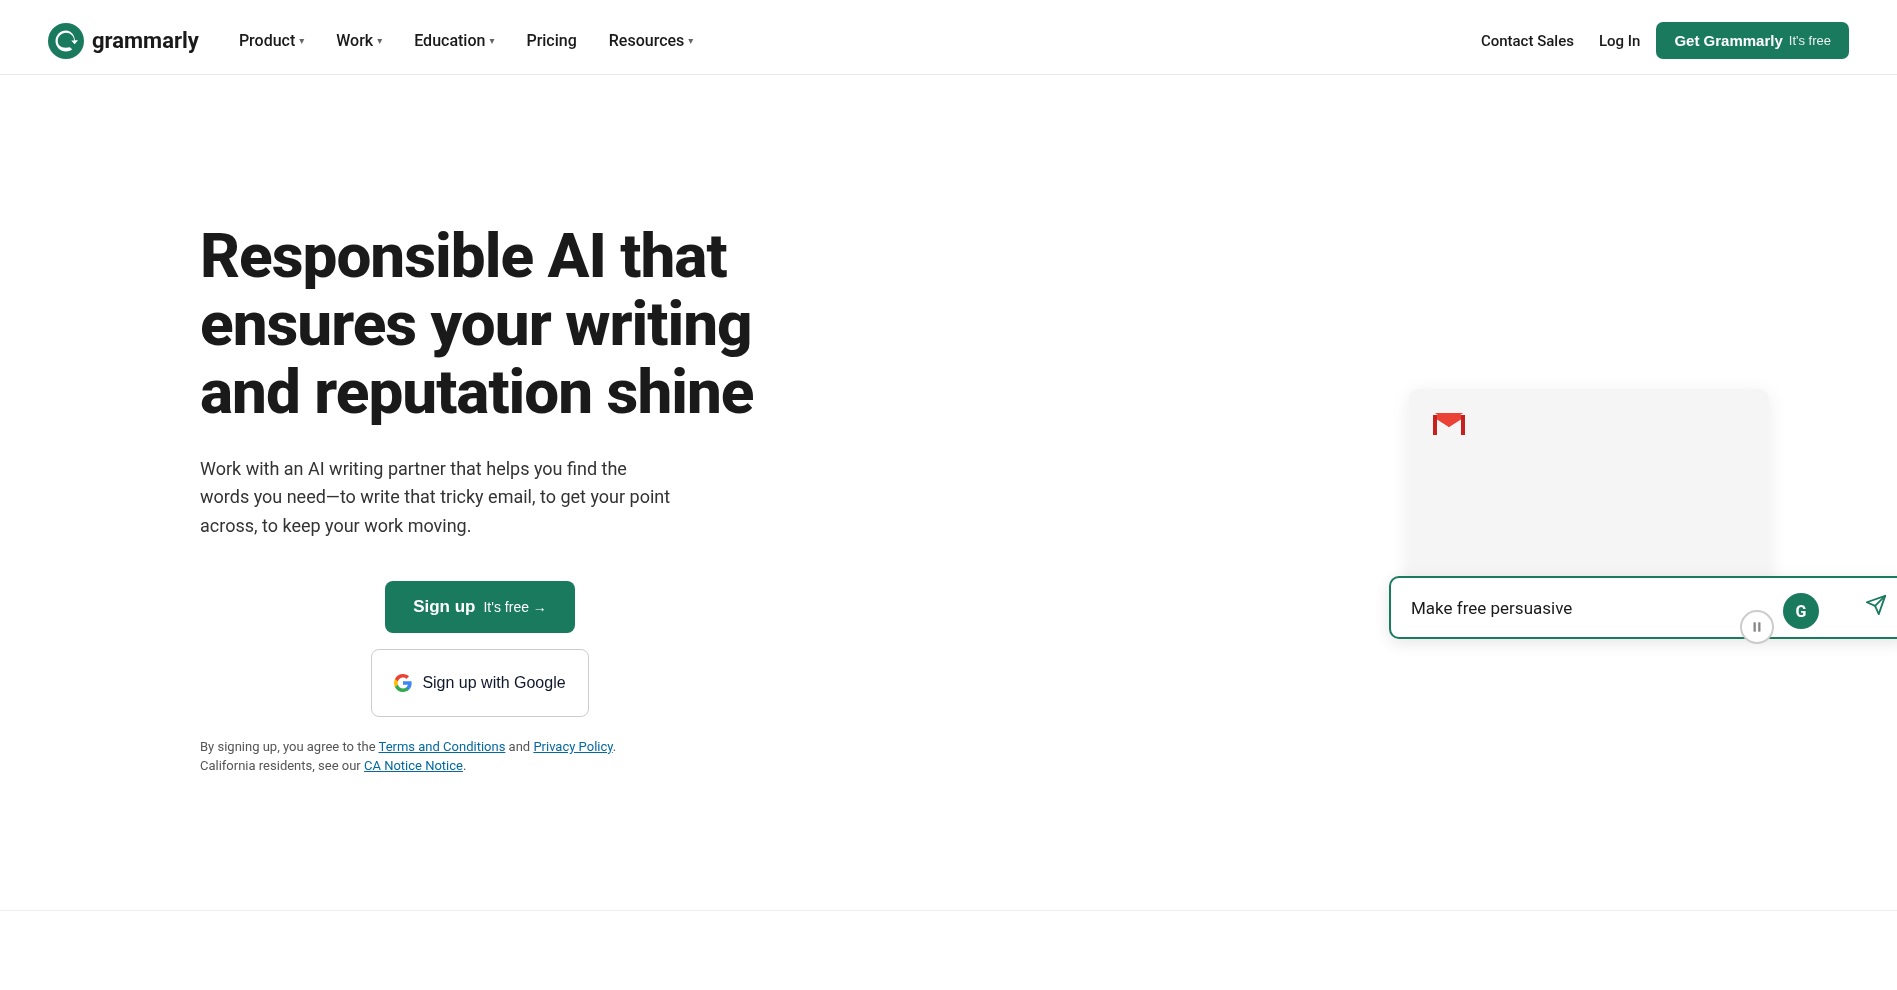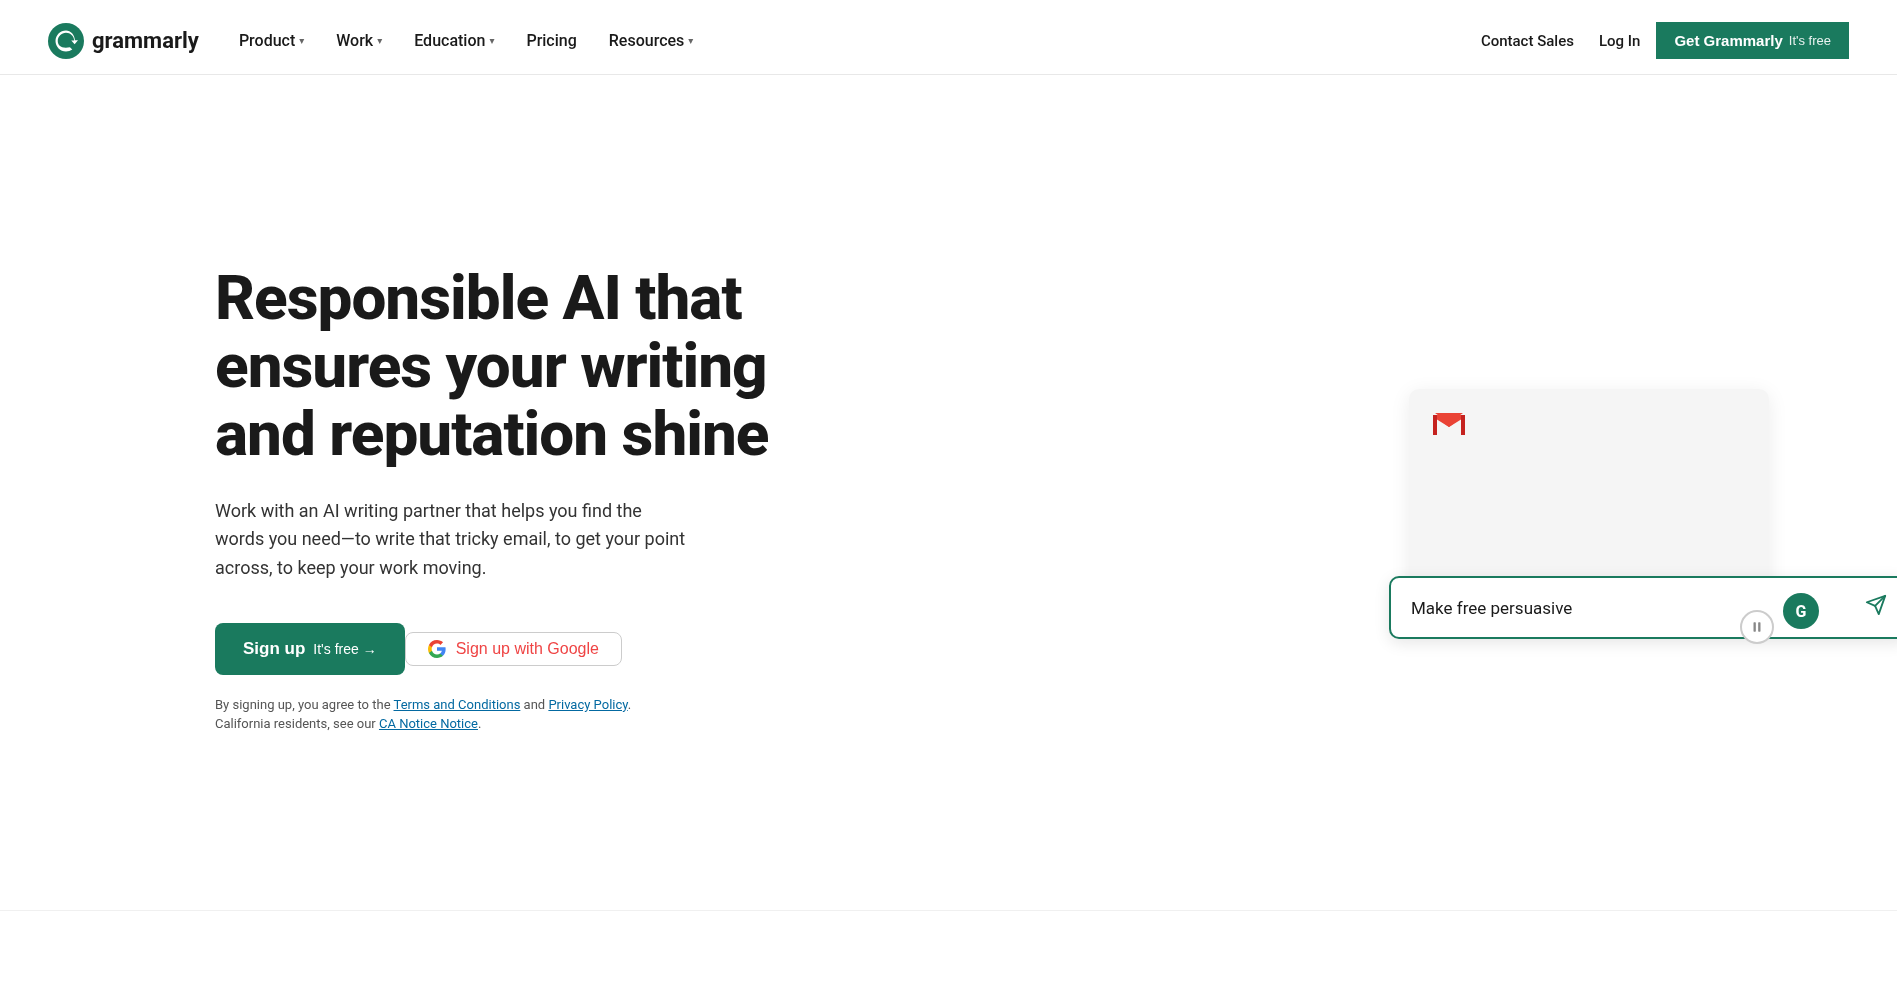--- a/index.html
+++ b/index.html
@@ -19,52 +19,51 @@
     .nav-item {
       display: flex; align-items: center; gap: 4px;
       padding: 8px 16px; font-size: 16px; font-weight: 500; color: #1a1a1a;
       cursor: pointer; text-decoration: none; white-space: nowrap;
     }
     .chevron { font-size: 10px; color: #666; }
     .nav-right { display: flex; align-items: center; gap: 16px; }
     .nav-contact { font-size: 15px; font-weight: 500; color: #1a1a1a; cursor: pointer; text-decoration: none; white-space: nowrap; }
     .nav-login { font-size: 15px; font-weight: 500; color: #1a1a1a; cursor: pointer; text-decoration: none; white-space: nowrap; margin-left: 9px; }
     .nav-cta {
-      background: #1a7a5e; color: #fff; border: none; border-radius: 0;
+      background: #1a7a5e; color: #fff; border: none; border-radius: 7px;
       padding: 10px 18px; font-size: 15px; font-weight: 600; cursor: pointer;
       display: flex; align-items: center; gap: 6px; white-space: nowrap;
     }
     .nav-cta-free { font-size: 13px; font-weight: 400; opacity: 0.9; }
 
     
     .hero {
       display: flex; align-items: center; justify-content: space-between;
       padding: 80px 48px 60px 200px; min-height: calc(100vh - 68px - 80px);
       gap: 60px;
-      margin-left: 15px;
     }
     .hero-left { flex: 0 0 auto; max-width: 560px; }
     .hero-headline {
       font-size: 62px; font-weight: 800; line-height: 1.1; color: #1a1a1a;
       margin-bottom: 28px; letter-spacing: -1px;
     }
     .hero-sub {
       font-size: 18px; line-height: 1.6; color: #333; margin-bottom: 40px;
       max-width: 480px;
     }
-    .hero-buttons { display: flex; align-items: center; margin-bottom: 20px; }
+    .hero-buttons { display: flex; align-items: center; gap: 16px; margin-bottom: 20px; flex-direction: column; }
     .btn-signup {
       background: #1a7a5e; color: #fff; border: none; border-radius: 8px;
       padding: 16px 28px; font-size: 17px; font-weight: 700; cursor: pointer;
       display: flex; align-items: center; gap: 8px; white-space: nowrap;
     }
     .btn-signup-free { font-size: 14px; font-weight: 400; }
     .btn-google {
-      background: #fff; color: #ef4444; border: 1.5px solid #ccc; border-radius: 8px;
-      padding: 7px 22px; font-size: 16px; font-weight: 500; cursor: pointer;
+      background: #fff; color: #0f172a; border: 1.5px solid #ccc; border-radius: 8px;
+      padding: 24px 22px; font-size: 16px; font-weight: 500; cursor: pointer;
       display: flex; align-items: flex-start; gap: 10px; white-space: nowrap;
     }
     .hero-disclaimer { font-size: 13px; color: #555; line-height: 1.5; }
     .hero-disclaimer a { color: #0369a1; text-decoration: underline; }
 
     
     .hero-right { flex: 0 0 auto; width: 440px; position: relative; }
     .email-card {
       background: #f5f5f5; border-radius: 10px; padding: 24px;
       box-shadow: 0 4px 20px rgba(0,0,0,0.08); width: 360px;

